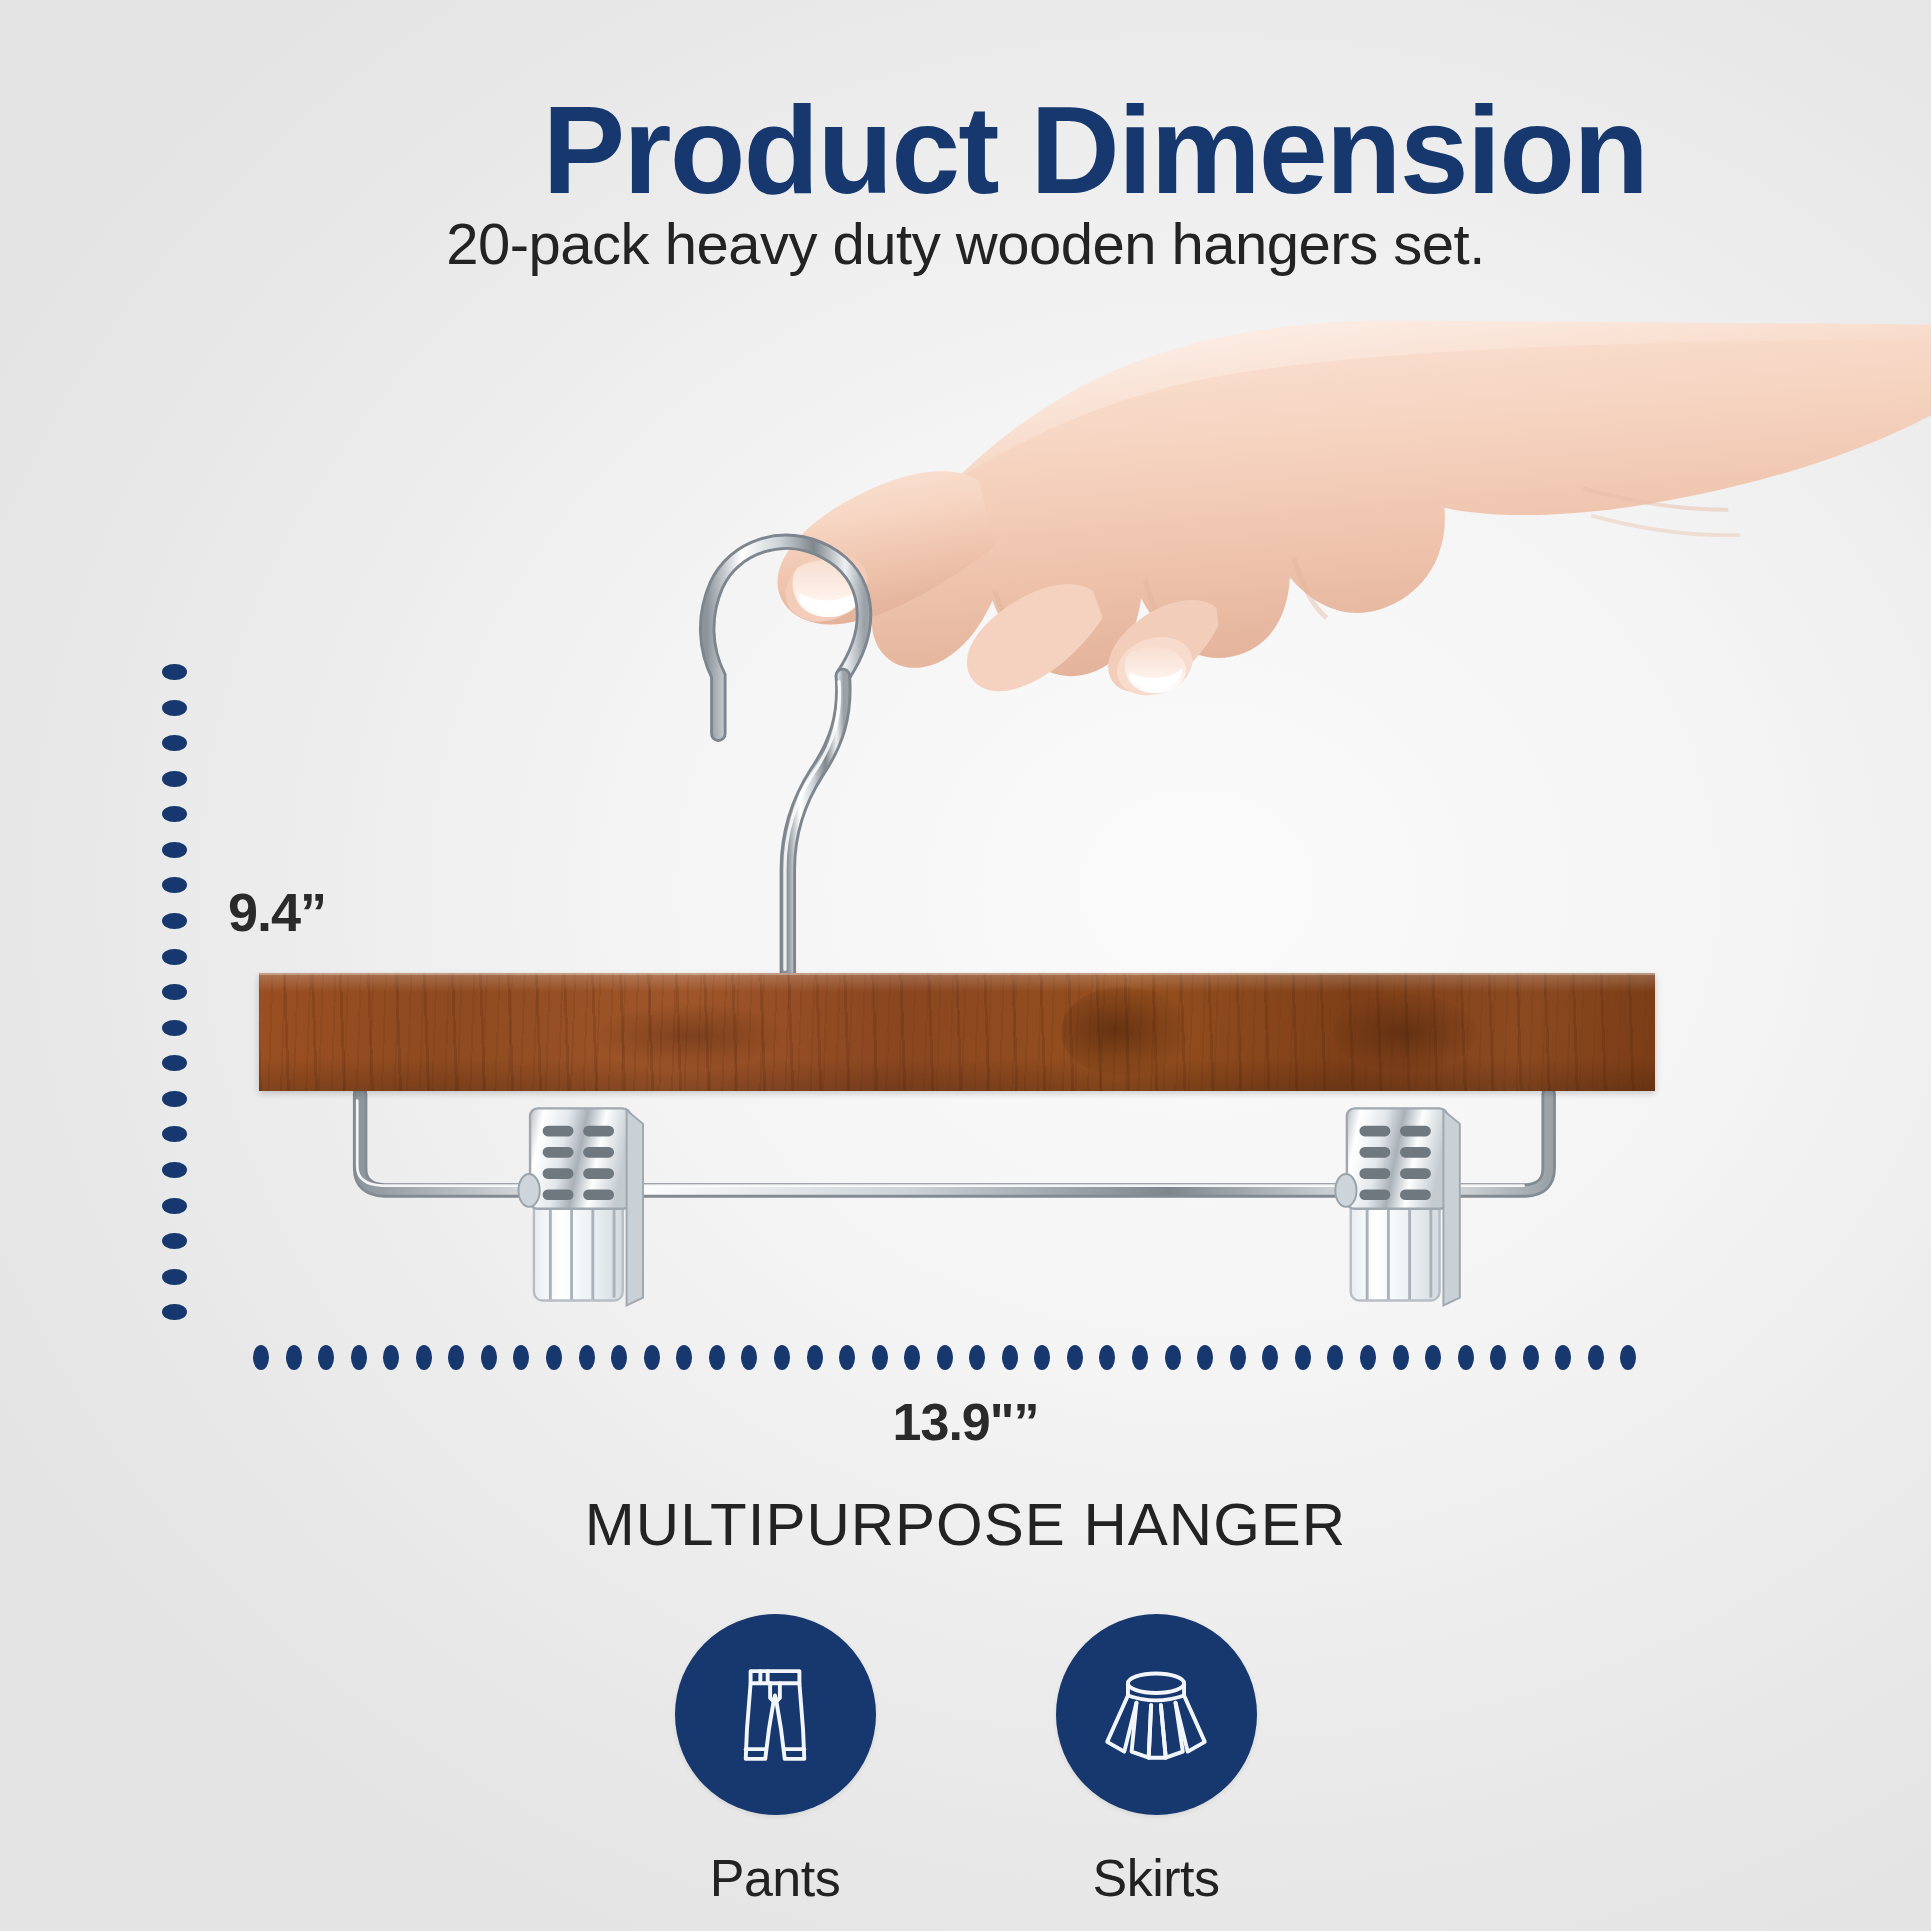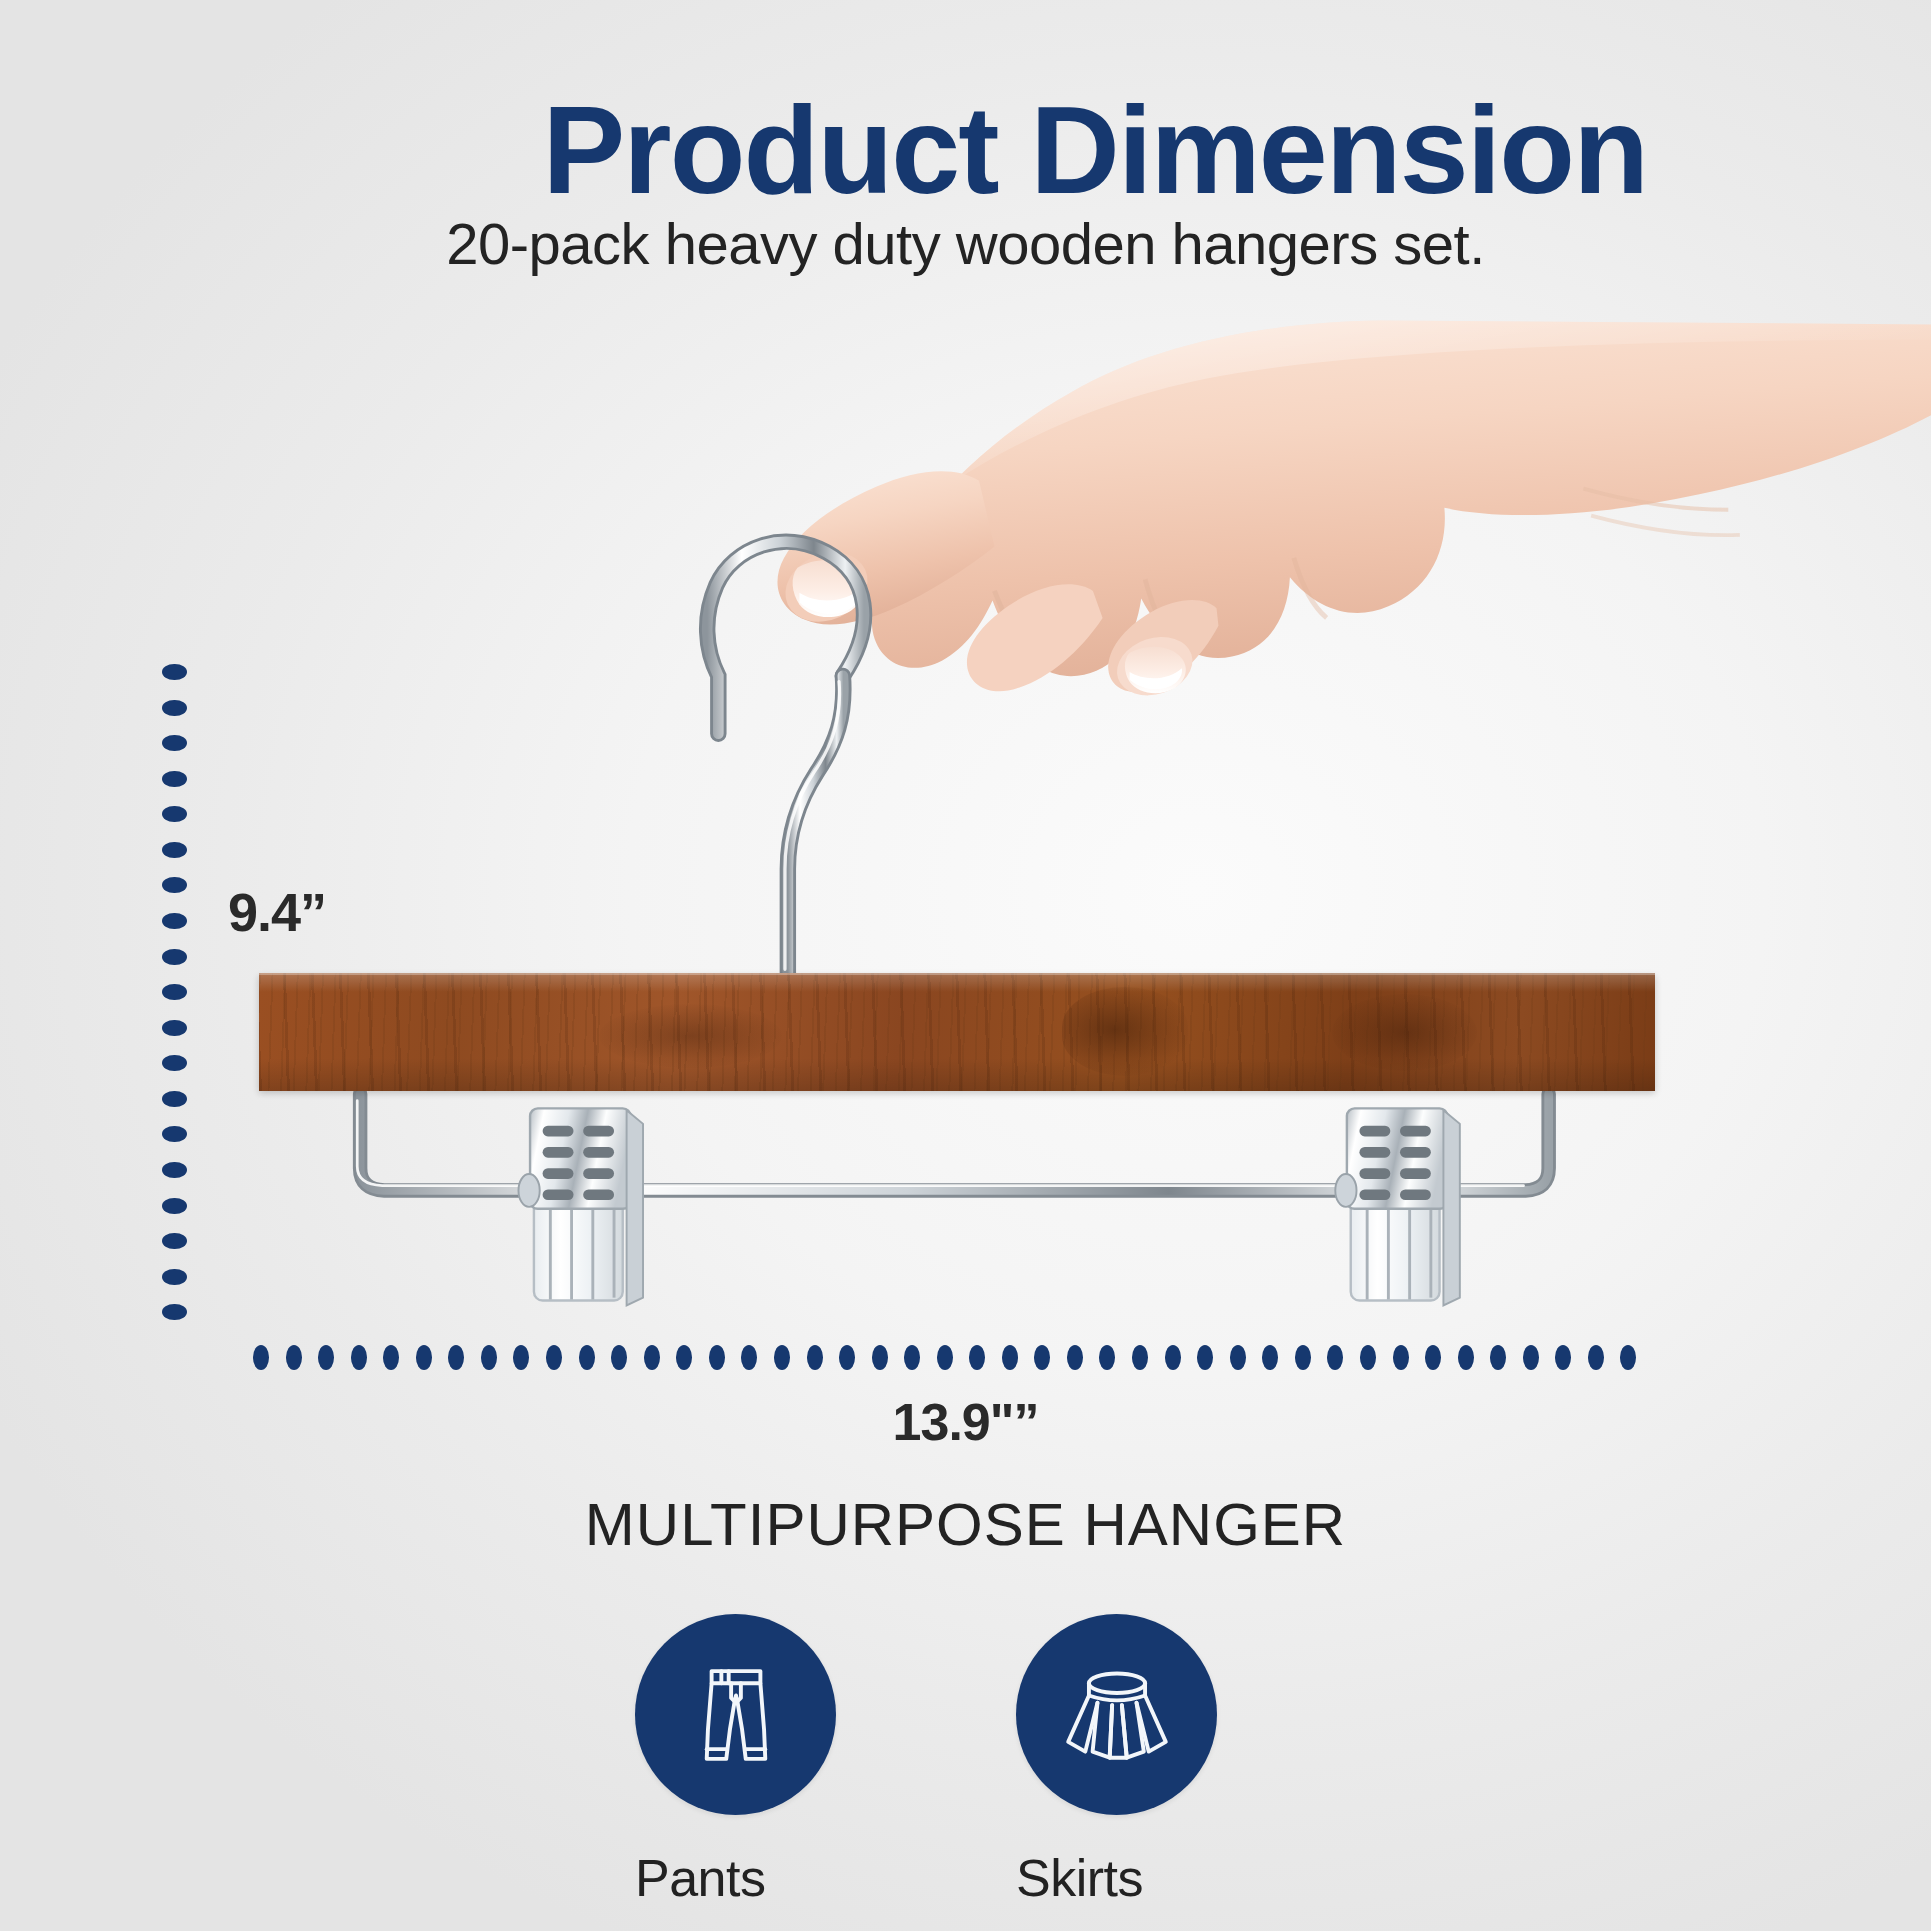--- a/index.html
+++ b/index.html
@@ -90,21 +90,21 @@
     width:145px; height:77px; border-radius:50%/50%;
     background:radial-gradient(ellipse at 50% 50%, rgba(44,17,3,.34) 0%, rgba(0,0,0,0) 76%);
   }
 
   
   #icon-row{
     position:absolute; left:0; top:1614px; width:1931px;
     display:flex; justify-content:center; align-items:flex-start;
     gap:101px;
   }
-  .icon-cell{ width:280px; display:flex; flex-direction:column; align-items:flex-start; }
+  .icon-cell{ width:280px; display:flex; flex-direction:column; align-items:center; }
   .icon-circle{
     width:201px; height:201px; border-radius:50%;
     background:#16386f;
     display:flex; align-items:center; justify-content:center;
     box-shadow:0 1.9px 4.8px rgba(0,0,0,.08);
   }
   .icon-circle svg{ width:122px; height:122px; display:block; }
   .icon-label{
     margin-top:33px;
     font-size:52px; font-weight:400; color:#222222;

